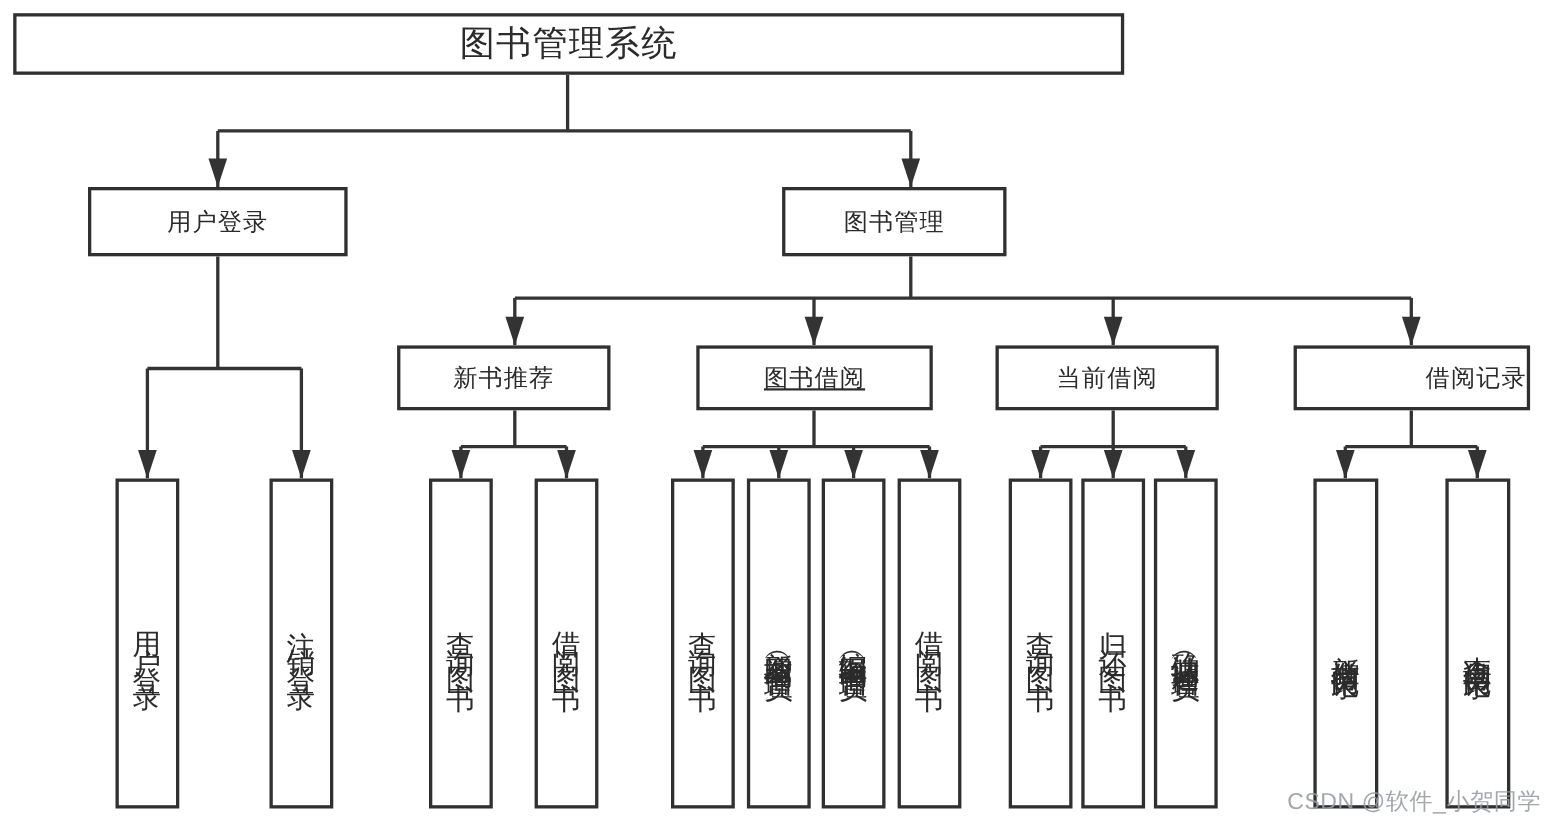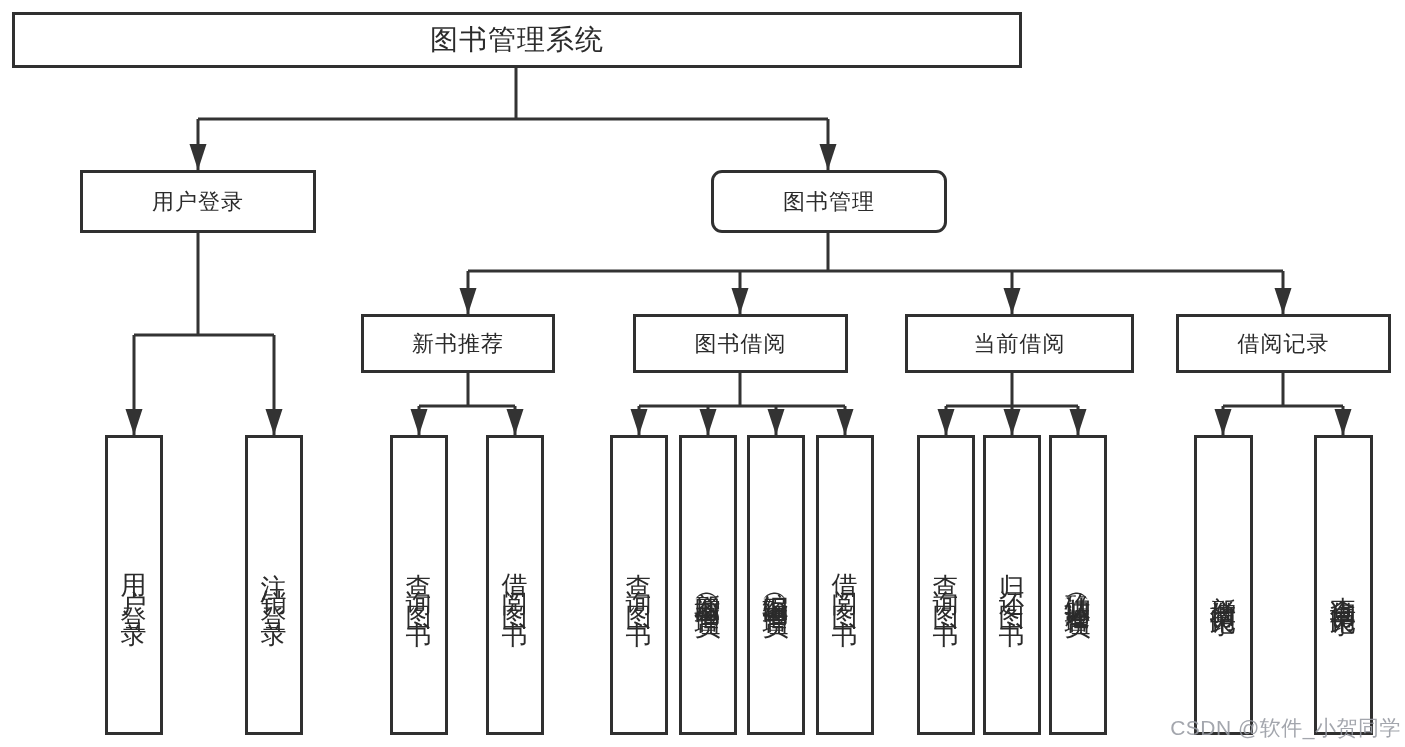--- a/index.html
+++ b/index.html
@@ -16,21 +16,21 @@
   .node {
     position: absolute;
     background: #ffffff;
     border: 3px solid #303030;
     display: flex;
     align-items: center;
     justify-content: center;
     z-index: 1;
   }
   .hlabel { font-size: 22px; letter-spacing: 1px; white-space: nowrap; }
-  .root-node .hlabel { font-size: 28px; }
+  .root-node .hlabel { font-size: 32px; }
   .vlabel {
     writing-mode: vertical-rl;
     font-size: 26px;
     line-height: 1;
     letter-spacing: 3px;
   }
   .vlabel.spread { letter-spacing: 16px; }
   .watermark {
     position: absolute;
     right: 4px;
@@ -88,34 +88,34 @@
     </g>
   </svg>
 
   <div class="node root-node" style="left:12px; top:12px; width:1010px; height:56px;">
     <span class="hlabel">图书管理系统</span>
   </div>
 
   <div class="node" style="left:80px; top:170px; width:236px; height:63px;">
     <span class="hlabel">用户登录</span>
   </div>
-  <div class="node" style="left:711px; top:170px; width:236px; height:63px;border-radius:11px;">
+  <div class="node" style="left:711px; top:170px; width:204px; height:63px;">
     <span class="hlabel">图书管理</span>
   </div>
 
   <div class="node" style="left:361px; top:314px; width:194px; height:59px;">
     <span class="hlabel">新书推荐</span>
   </div>
-  <div class="node" style="left:633px; top:314px; width:215px; height:59px;">
+  <div class="node" style="left:633px; top:314px; width:215px; height:59px;text-decoration:underline;">
     <span class="hlabel">图书借阅</span>
   </div>
-  <div class="node" style="left:905px; top:314px; width:229px; height:59px;align-items:center;">
+  <div class="node" style="left:905px; top:314px; width:203px; height:59px;align-items:center;">
     <span class="hlabel">当前借阅</span>
   </div>
-  <div class="node" style="left:1176px; top:314px; width:215px; height:59px;">
+  <div class="node" style="left:1176px; top:314px; width:215px; height:59px;justify-content:flex-end;">
     <span class="hlabel">借阅记录</span>
   </div>
 
   <div class="node" style="left:105px; top:435px; width:58px; height:300px;">
     <span class="vlabel spread">用户登录</span>
   </div>
   <div class="node" style="left:245px; top:435px; width:58px; height:300px;">
     <span class="vlabel spread">注销登录</span>
   </div>
 

